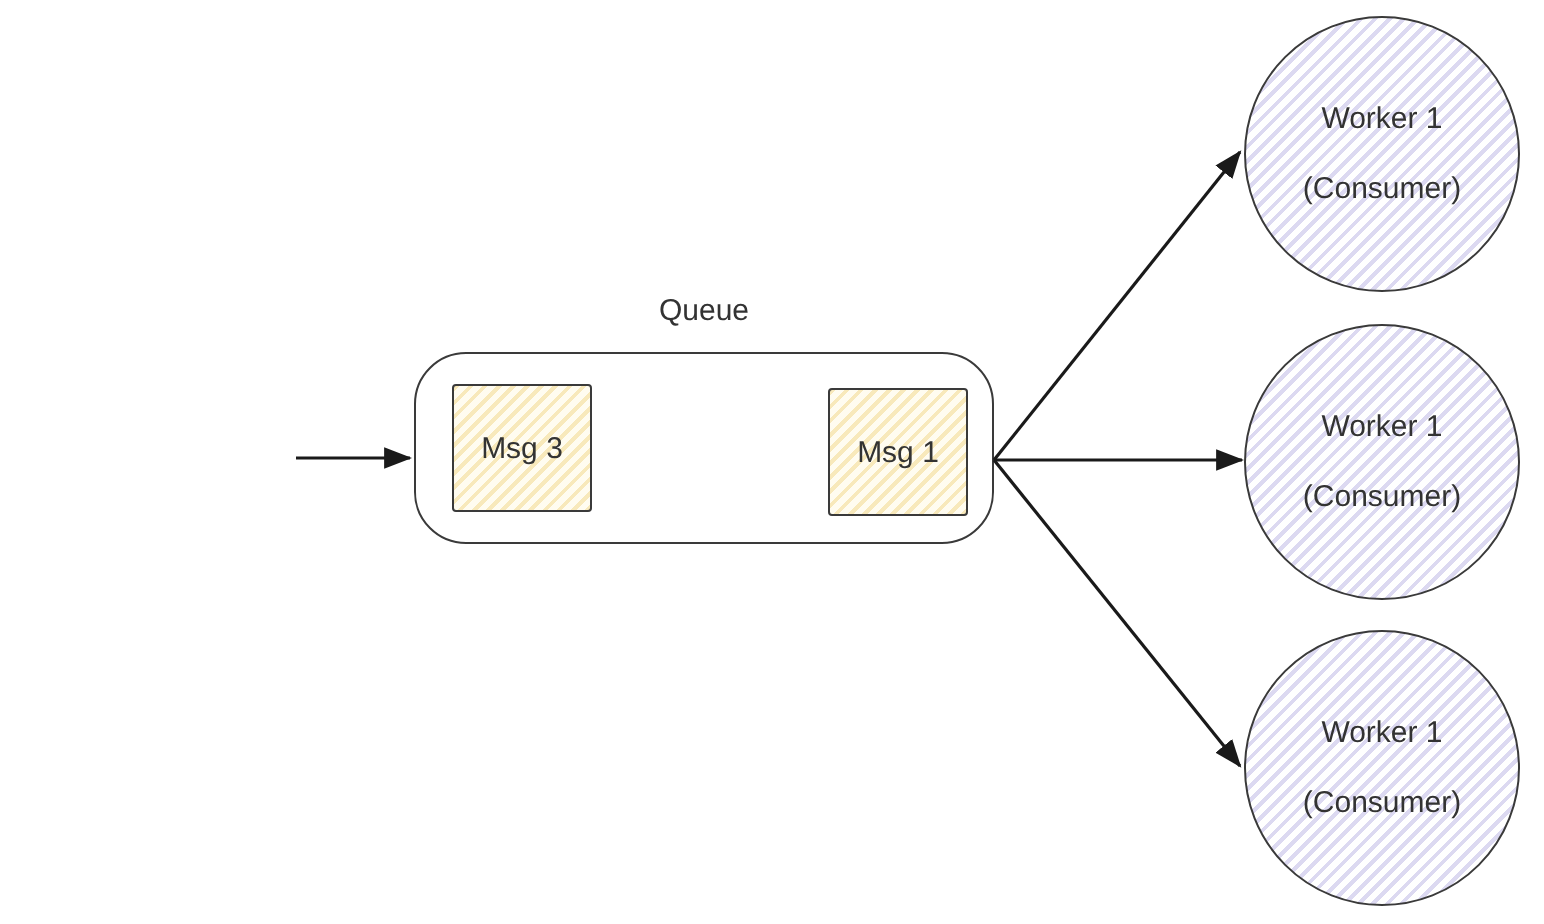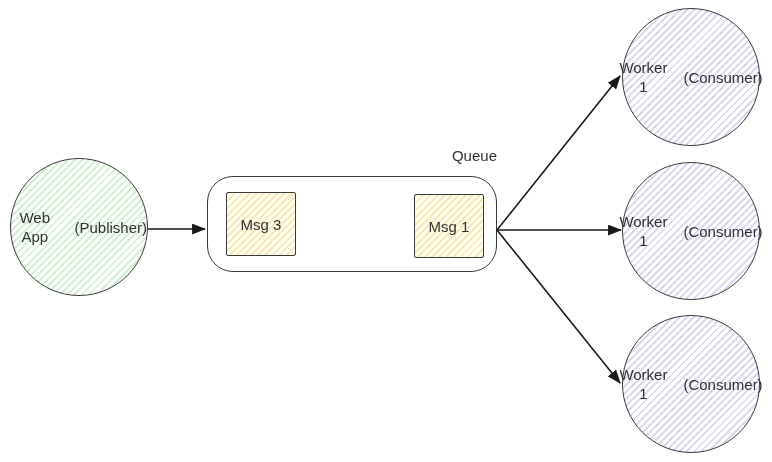--- a/index.html
+++ b/index.html
@@ -19,21 +19,21 @@
     background:#ffffff;
     font-family:"Liberation Sans",sans-serif;
     color:var(--text);
     overflow:hidden;
   }
   .shape{
     position:absolute;
     box-sizing:border-box;
     border:1.6px solid var(--stroke);
     display:flex;
-    flex-direction:row;
+    flex-direction:column;
     align-items:center;
     justify-content:center;
     text-align:center;
     font-size:15px;
     line-height:19px;
     color:var(--text);
     gap:16px;
   }
   .circle{border-radius:50%;}
   .publisher{
@@ -42,21 +42,21 @@
   }
   .worker{
     left:622px;width:138px;height:138px;
     background:repeating-linear-gradient(135deg,var(--worker-hatch) 0 2px,#ffffff 2px 5px);
   }
   .worker.w1{top:8px;}
   .worker.w2{top:162px;}
   .worker.w3{top:315px;}
   .queue-label{
     position:absolute;left:207px;top:146px;width:290px;
-    text-align:right;font-size:15px;line-height:19px;color:var(--text);
+    text-align:center;font-size:15px;line-height:19px;color:var(--text);
   }
   .queue{
     left:207px;top:176px;width:290px;height:96px;
     border-radius:26px;
     background:var(--shape-bg);
   }
   .msg{
     width:70px;height:64px;
     border-radius:2px;
     background:repeating-linear-gradient(135deg,var(--message-hatch) 0 2px,var(--message-bg) 2px 5px);
@@ -69,24 +69,20 @@
     pointer-events:none;
   }
   .arrow-layer line{stroke:var(--arrow);stroke-width:1.6;}
   .arrow-layer .head{fill:var(--arrow);stroke:none;}
 </style>
 </head>
 <body>
 
 <div class="canvas">
 
-  <div class="shape circle publisher">
-    <span>Web App</span>
-    <span>(Publisher)</span>
-  </div>
 
   <div class="queue-label">Queue</div>
   <div class="shape queue"></div>
 
   <div class="shape msg m3">
     <span>Msg 3</span>
   </div>
   <div class="shape msg m1">
     <span>Msg 1</span>
   </div>

